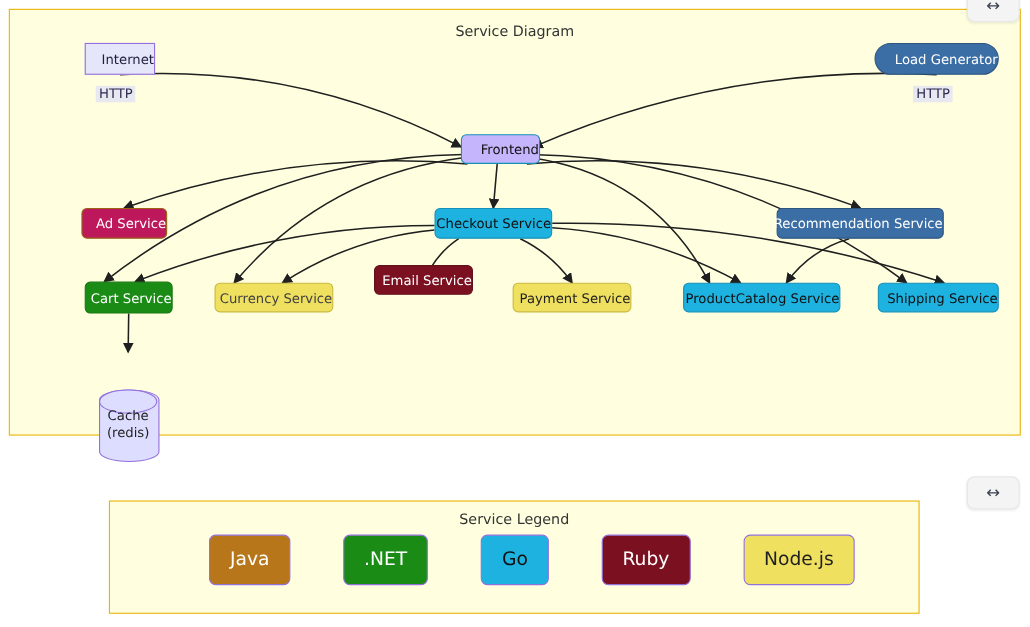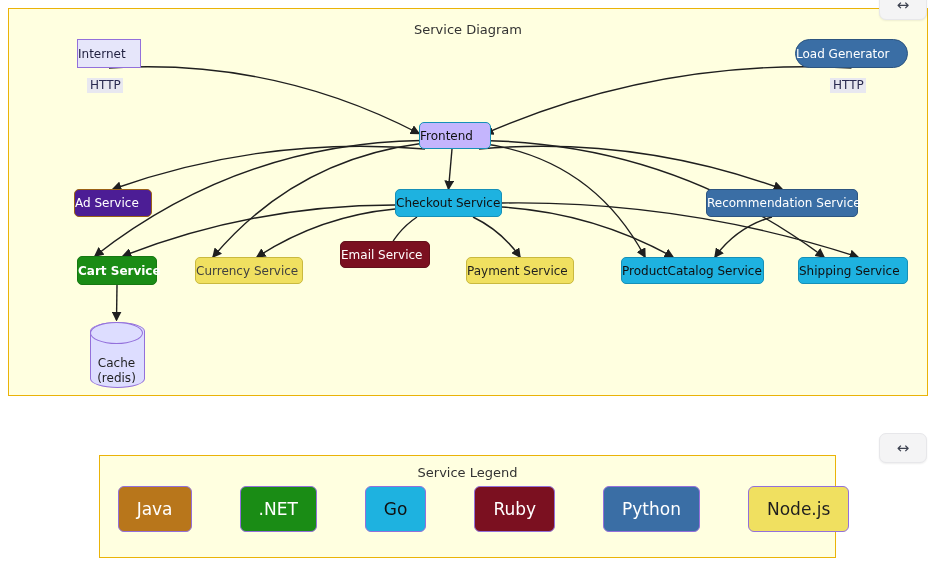--- a/index.html
+++ b/index.html
@@ -56,40 +56,41 @@
   .edge-label{
     font-size:12px;fill:#2b2b50;
     font-family:"DejaVu Sans", sans-serif;
   }
   .edge-label-bg{fill:#e8e8f0;}
 
   
   .node{
     position:absolute;
     box-sizing:border-box;
-    display:flex;align-items:center;justify-content:flex-start;
+    display:flex;align-items:center;justify-content:flex-end;
     border-radius:5px;
     font-size:12px;
     white-space:nowrap;
     font-family:"DejaVu Sans", sans-serif;
     z-index:5;
   }
   .node.sharp{border-radius:0;}
   .node.pill{border-radius:22px;}
 
   
   .cyl{
     position:absolute;
     z-index:5;
-    display:flex;align-items:flex-end;justify-content:center;
+    display:flex;align-items:center;justify-content:center;
     text-align:center;
     font-size:12px;
     color:#1f1f1f;
     line-height:1.25;
     font-family:"DejaVu Sans", sans-serif;
+    margin-top:32px;
   }
   .cyl .cyl-body{
     position:absolute;left:0;top:0;width:100%;height:100%;
     background:#ddddff;
     border:1px solid #9370db;
     border-radius:50% / 14%;
   }
   .cyl .cyl-top{
     position:absolute;left:0;top:0;width:100%;height:22px;
     box-sizing:border-box;
@@ -161,30 +162,30 @@
     <div id="diagram-nodes">
         <div class="node sharp" style="left: 68px; top: 30px; width: 64px; height: 29px; background: rgb(230, 230, 250); border: 1px solid rgb(147, 112, 219); color: rgb(31, 31, 63);">
           <span>Internet</span>
         </div>
         <div class="node pill" style="left: 786px; top: 30px; width: 113px; height: 29px; background: rgb(58, 110, 165); border: 1px solid rgb(45, 85, 128); color: rgb(255, 255, 255);">
           <span>Load Generator</span>
         </div>
         <div class="node" style="left: 410px; top: 113px; width: 72px; height: 27px; background: #c4b5fd; border: 1px solid rgb(22, 144, 184); color: rgb(16, 16, 16);">
           <span>Frontend</span>
         </div>
-        <div class="node" style="left: 65px; top: 180px; width: 78px; height: 28px; background: #4c1d95; border: 1px solid rgb(155, 98, 22); color: rgb(255, 255, 255);">
+        <div class="node" style="left: 65px; top: 180px; width: 78px; height: 28px; background: #be185d; border: 1px solid rgb(155, 98, 22); color: rgb(255, 255, 255);">
           <span>Ad Service</span>
         </div>
         <div class="node" style="left: 386px; top: 180px; width: 107px; height: 28px; background: rgb(30, 178, 224); border: 1px solid rgb(22, 144, 184); color: rgb(16, 16, 16);">
           <span>Checkout Service</span>
         </div>
         <div class="node" style="left: 697px; top: 180px; width: 152px; height: 28px; background: rgb(58, 110, 165); border: 1px solid rgb(45, 85, 128); color: rgb(255, 255, 255);">
           <span>Recommendation Service</span>
         </div>
-        <div class="node" style="left: 68px; top: 247px; width: 80px; height: 29px; background: rgb(26, 140, 21); border: 1px solid rgb(22, 120, 18); color: rgb(255, 255, 255); font-weight: bold;">
+        <div class="node" style="left: 68px; top: 247px; width: 80px; height: 29px; background: rgb(26, 140, 21); border: 1px solid rgb(22, 120, 18); color: rgb(255, 255, 255);">
           <span>Cart Service</span>
         </div>
         <div class="node" style="left: 186px; top: 248px; width: 108px; height: 27px; background: rgb(240, 224, 96); border: 1px solid rgb(201, 185, 63); color: #404040;">
           <span>Currency Service</span>
         </div>
         <div class="node" style="left: 331px; top: 232px; width: 90px; height: 27px; background: rgb(123, 16, 32); border: 1px solid rgb(99, 16, 27); color: rgb(255, 255, 255);">
           <span>Email Service</span>
         </div>
         <div class="node" style="left: 457px; top: 248px; width: 108px; height: 27px; background: rgb(240, 224, 96); border: 1px solid rgb(201, 185, 63); color: rgb(31, 31, 31);">
           <span>Payment Service</span>
@@ -211,23 +212,20 @@
         </div>
         <div class="legend-chip" style="background: rgb(26, 140, 21); border: 1px solid rgb(147, 112, 219); color: rgb(255, 255, 255);">
           <span>.NET</span>
         </div>
         <div class="legend-chip" style="background: rgb(30, 178, 224); border: 1px solid rgb(147, 112, 219); color: rgb(16, 16, 16);">
           <span>Go</span>
         </div>
         <div class="legend-chip" style="background: rgb(123, 16, 32); border: 1px solid rgb(147, 112, 219); color: rgb(255, 255, 255);">
           <span>Ruby</span>
         </div>
-        <div class="legend-chip" style="background: rgb(58, 110, 165); border: 1px solid rgb(147, 112, 219); color: rgb(255, 255, 255);">
-          <span>Python</span>
-        </div>
         <div class="legend-chip" style="background: rgb(240, 224, 96); border: 1px solid rgb(147, 112, 219); color: rgb(31, 31, 31);">
           <span>Node.js</span>
         </div>
       </div>
   </div>
 
   <div class="resize-handle" id="handle-top">
     <span>↔</span>
   </div>
   <div class="resize-handle" id="handle-bottom">

